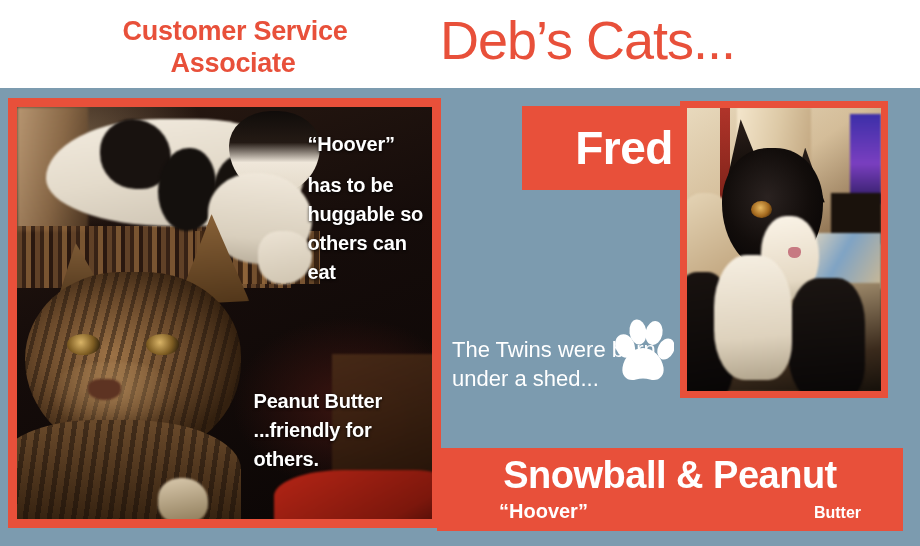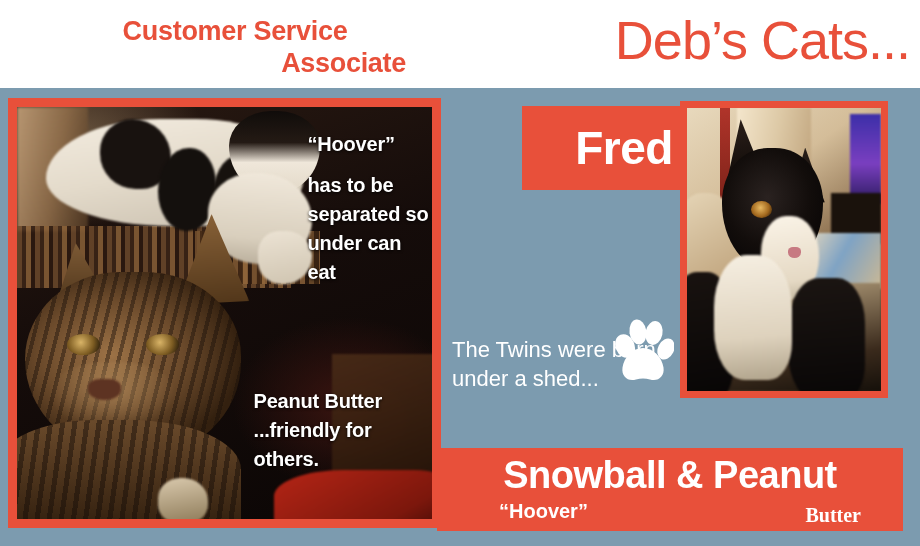--- a/index.html
+++ b/index.html
@@ -32,28 +32,28 @@
     width: 350px;
     text-align: center;
     color: #E8503A;
     font-size: 27px;
     font-weight: bold;
     line-height: 1.18;
     letter-spacing: -0.3px;
   }
   .subject .line2 {
     display: block;
-    text-align: right;
+    text-align: center;
     padding-right: 4px;
   }
   .main-title {
     position: absolute;
     left: 440px; top: 8px;
     width: 470px;
-    text-align: right;
+    text-align: left;
     color: #E8503A;
     font-size: 54px;
     font-weight: normal;
     letter-spacing: -1px;
     line-height: 1.2;
   }
 
   
   .panel {
     position: absolute;
@@ -486,23 +486,22 @@
     position: absolute;
     left: 62px; top: 52px;
     color: #ffffff;
     font-size: 20px;
     font-weight: bold;
   }
   .bb-sub-right {
     position: absolute;
     right: 42px; top: 56px;
     color: #ffffff;
-    font-size: 20px;
+    font-size: 16px;
     font-weight: bold;
-    font-family: Liberation Serif, serif;
   }
 </style>
 </head>
 <body>
 
 <div id="slide">
 
   <div class="header">
     <div class="subject">
       <span>Customer Service</span>
@@ -533,21 +532,21 @@
       <div class="lp-pb-muzzle"></div>
       <div class="lp-pb-eye-l"></div>
       <div class="lp-pb-eye-r"></div>
       <div class="lp-pb-nose"></div>
       <div class="lp-pb-body"></div>
       <div class="lp-pb-frontpaw"></div>
       <div class="lp-redblanket"></div>
 
       <div class="lp-text lp-text-top">
         <span class="quoted">“Hoover”</span>
-        <span>has to be separated so under can eat</span>
+        <span>has to be huggable so others can eat</span>
       </div>
       <div class="lp-text lp-text-bottom">Peanut Butter ...friendly for others.</div>
     </div>
   </div>
 
   <div class="fred-box">
     <div class="fred-label">Fred</div>
   </div>
 
   <div class="right-photo-frame">

